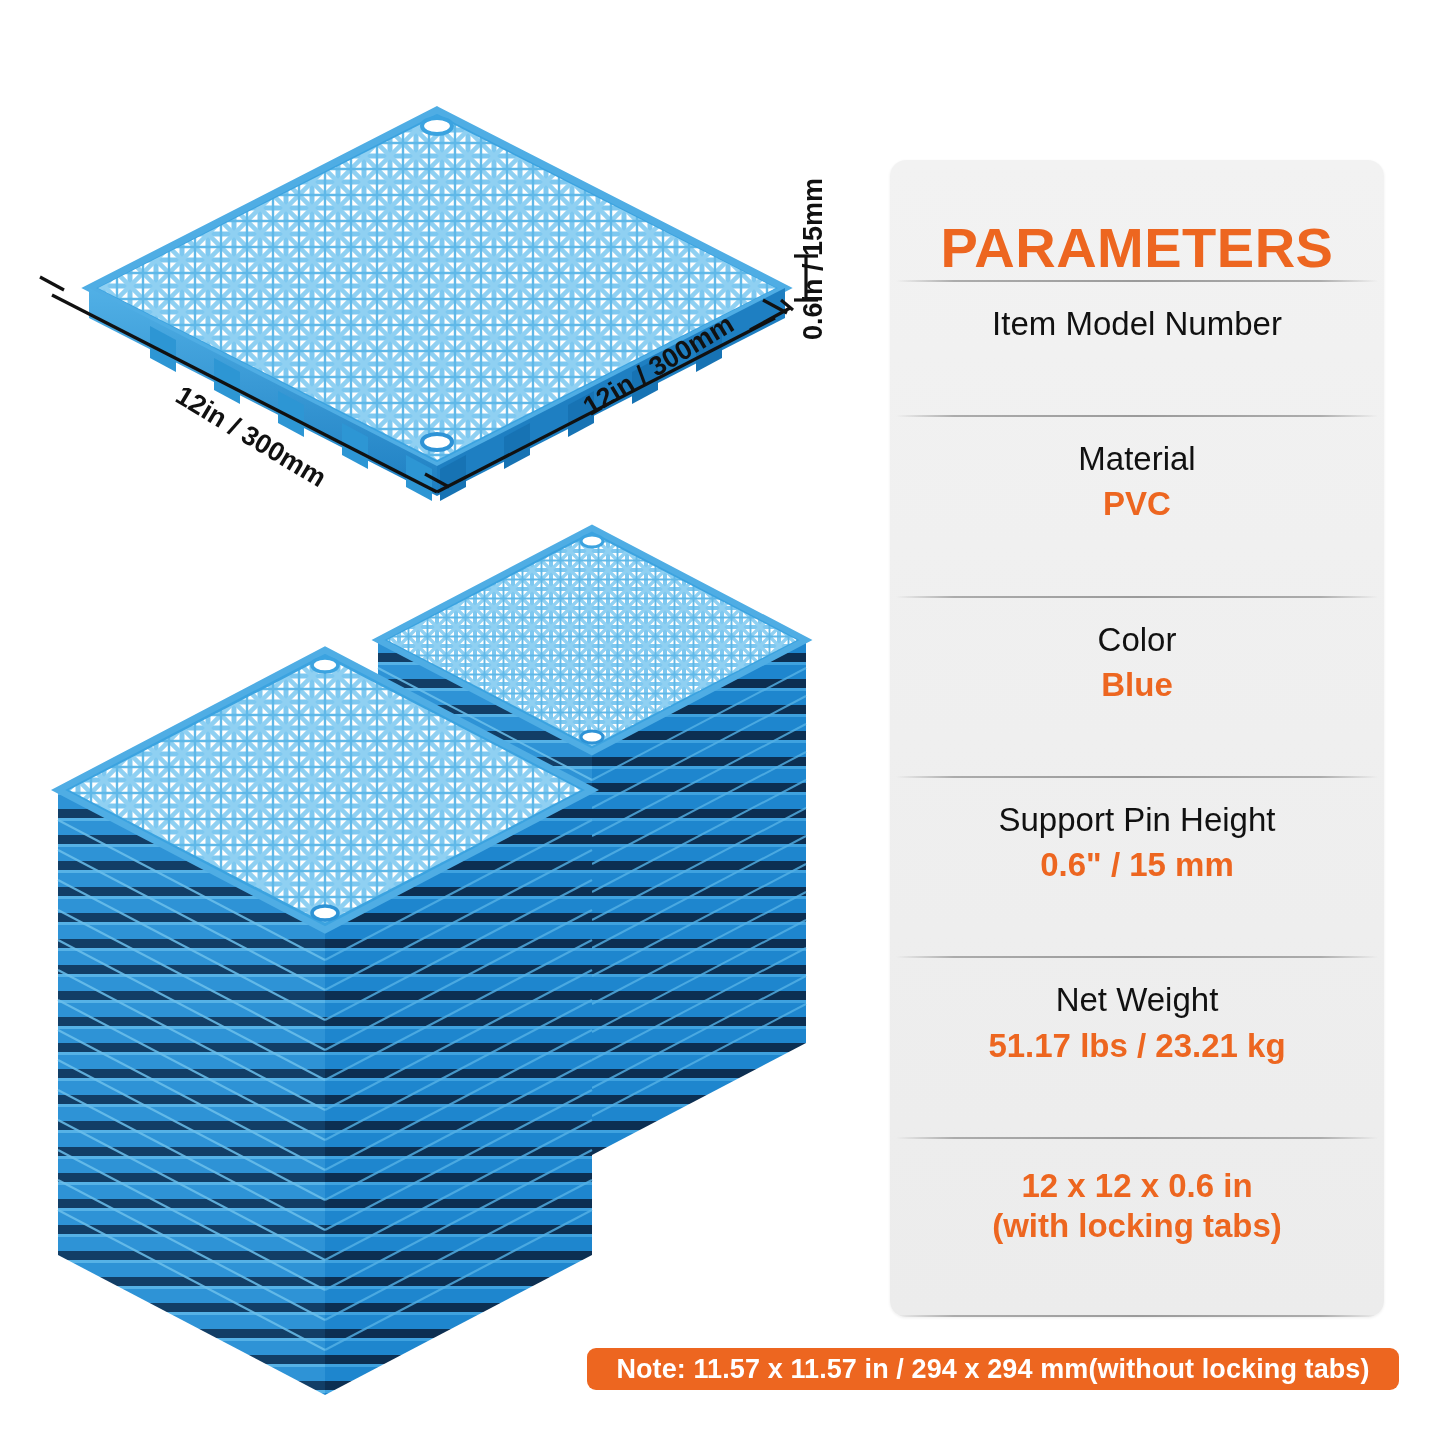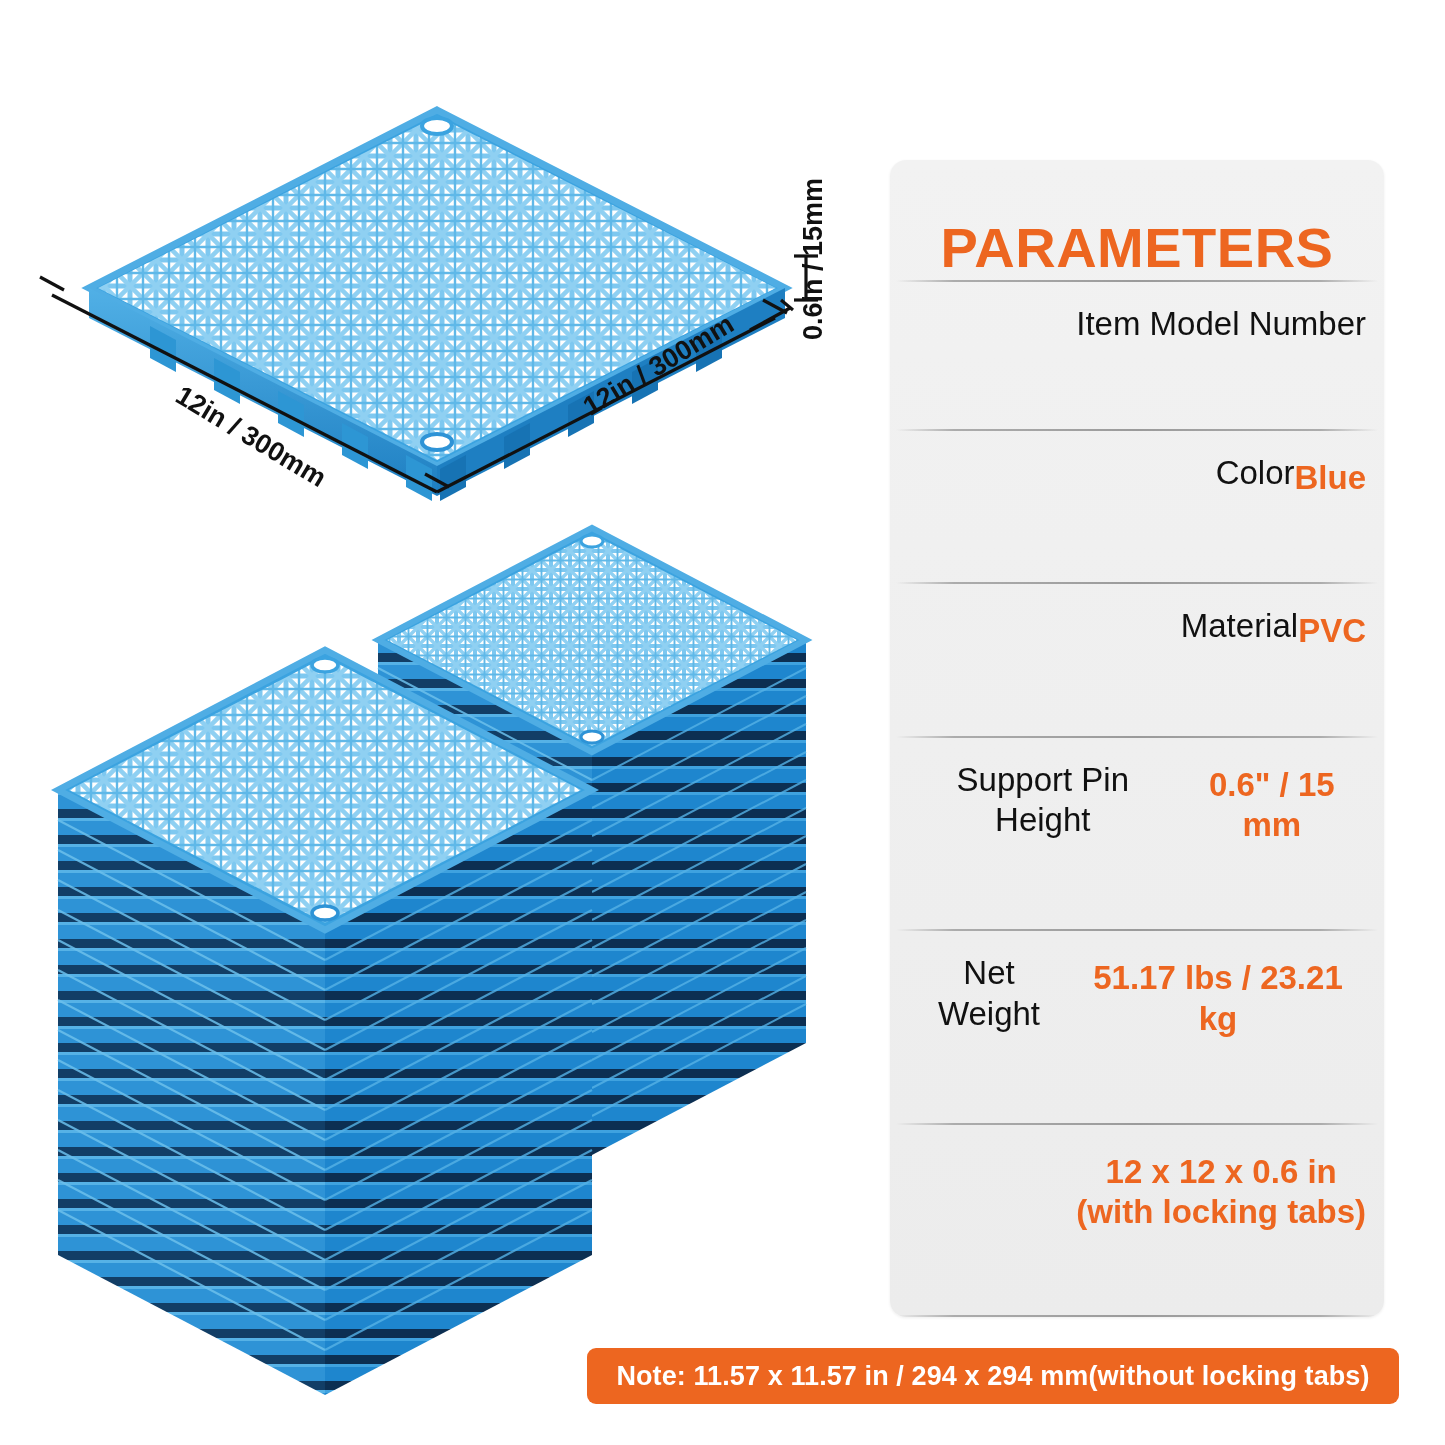--- a/index.html
+++ b/index.html
@@ -71,22 +71,22 @@
     font-weight: bold;
     letter-spacing: 0.5px;
     padding-top: 55px;
   }
   .param-row {
     position: relative;
     text-align: center;
     padding: 24px 18px 26px 18px;
     flex: 1 1 auto;
     display: flex;
-    flex-direction: row;
-    justify-content: flex-end;
+    flex-direction: column;
+    justify-content: flex-start;
   }
   .param-row::before {
     content: "";
     position: absolute;
     left: 6px; right: 6px; top: 0;
     height: 2px;
     background: linear-gradient(90deg,
         rgba(200,200,200,0) 0%,
         rgba(160,160,160,0.85) 12%,
         rgba(150,150,150,0.95) 50%,
@@ -117,21 +117,21 @@
     line-height: 1.22;
     font-weight: bold;
     margin-top: 5px;
     white-space: pre-line;
   }
 
   
   #note-banner {
     position: absolute;
     left: 587px; top: 1348px;
-    width: 812px; height: 56px;
+    width: 812px; height: 42px;
     background: #ED6620;
     border-radius: 9px;
     display: flex;
     align-items: center;
     justify-content: center;
   }
   #note-text {
     color: #ffffff;
     font-size: 27px;
     font-weight: bold;
@@ -324,27 +324,27 @@
 
   <div id="params-panel">
     <div id="params-title">PARAMETERS</div>
 
     <div class="param-row">
       <div class="param-label">Item Model Number</div>
     </div>
 
 
     <div class="param-row">
+      <div class="param-label">Material</div>
+      <div class="param-value">PVC</div>
+    </div>
+
+    <div class="param-row">
       <div class="param-label">Color</div>
       <div class="param-value">Blue</div>
-    </div>
-
-    <div class="param-row">
-      <div class="param-label">Material</div>
-      <div class="param-value">PVC</div>
     </div>
 
     <div class="param-row">
       <div class="param-label">Support Pin Height</div>
       <div class="param-value">0.6" / 15 mm</div>
     </div>
 
     <div class="param-row">
       <div class="param-label">Net Weight</div>
       <div class="param-value">51.17 lbs / 23.21 kg</div>

